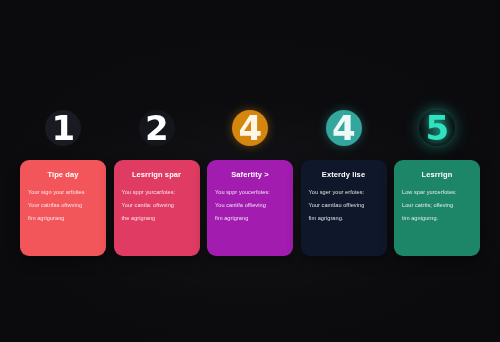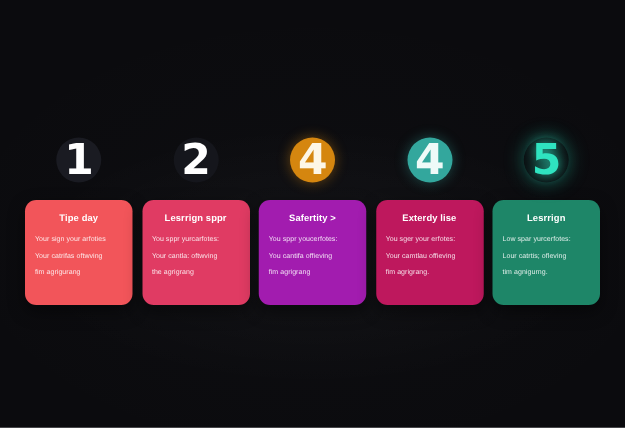--- a/index.html
+++ b/index.html
@@ -88,21 +88,21 @@
 
   .step-4 .badge-disc { background: #33a79d; box-shadow: 0 0 10px rgba(51,167,157,0.40); }
   .step-4 .badge-num  { color: #eefaf8; }
 
   .step-5 .badge-disc { background: transparent; box-shadow: 0 0 16px rgba(45,226,190,0.35); }
   .step-5 .badge-num  { color: #2fe3c0; text-shadow: 0 0 9px rgba(47,227,192,0.75), 0 0 18px rgba(47,227,192,0.35); }
 
   
   .card {
     width: 86px;
-    height: 84px;
+    height: 96px;
     border-radius: 9px;
     box-sizing: border-box;
     padding: 10px 8px 8px 8px;
     display: flex;
     flex-direction: column;
     align-items: center;
     box-shadow: 0 5px 14px rgba(0,0,0,0.45);
   }
   .card-title {
     font-size: 7.5px;
@@ -152,21 +152,21 @@
         </div>
       </div>
     </div>
 
     <div class="step step-2">
       <div class="badge">
         <div class="badge-disc"></div>
         <div class="badge-num">2</div>
       </div>
       <div class="card" style="background:#E03B63">
-        <div class="card-title">Lesrrign sppr</div>
+        <div class="card-title">Lesrrign spar</div>
         <div class="card-body">
           <div class="card-line">You sppr yurcarfotes:</div>
           <div class="card-line">Your cantla: oftwving</div>
           <div class="card-line">the agrigrang</div>
         </div>
       </div>
     </div>
 
     <div class="step step-3">
       <div class="badge">
@@ -181,21 +181,21 @@
           <div class="card-line">fim agrigrang</div>
         </div>
       </div>
     </div>
 
     <div class="step step-4">
       <div class="badge">
         <div class="badge-disc"></div>
         <div class="badge-num">4</div>
       </div>
-      <div class="card" style="background:#be185d">
+      <div class="card" style="background:#0f172a">
         <div class="card-title">Exterdy lise</div>
         <div class="card-body">
           <div class="card-line">You sger your erfotes:</div>
           <div class="card-line">Your camtlau offieving</div>
           <div class="card-line">fim agrigrang.</div>
         </div>
       </div>
     </div>
 
     <div class="step step-5">

